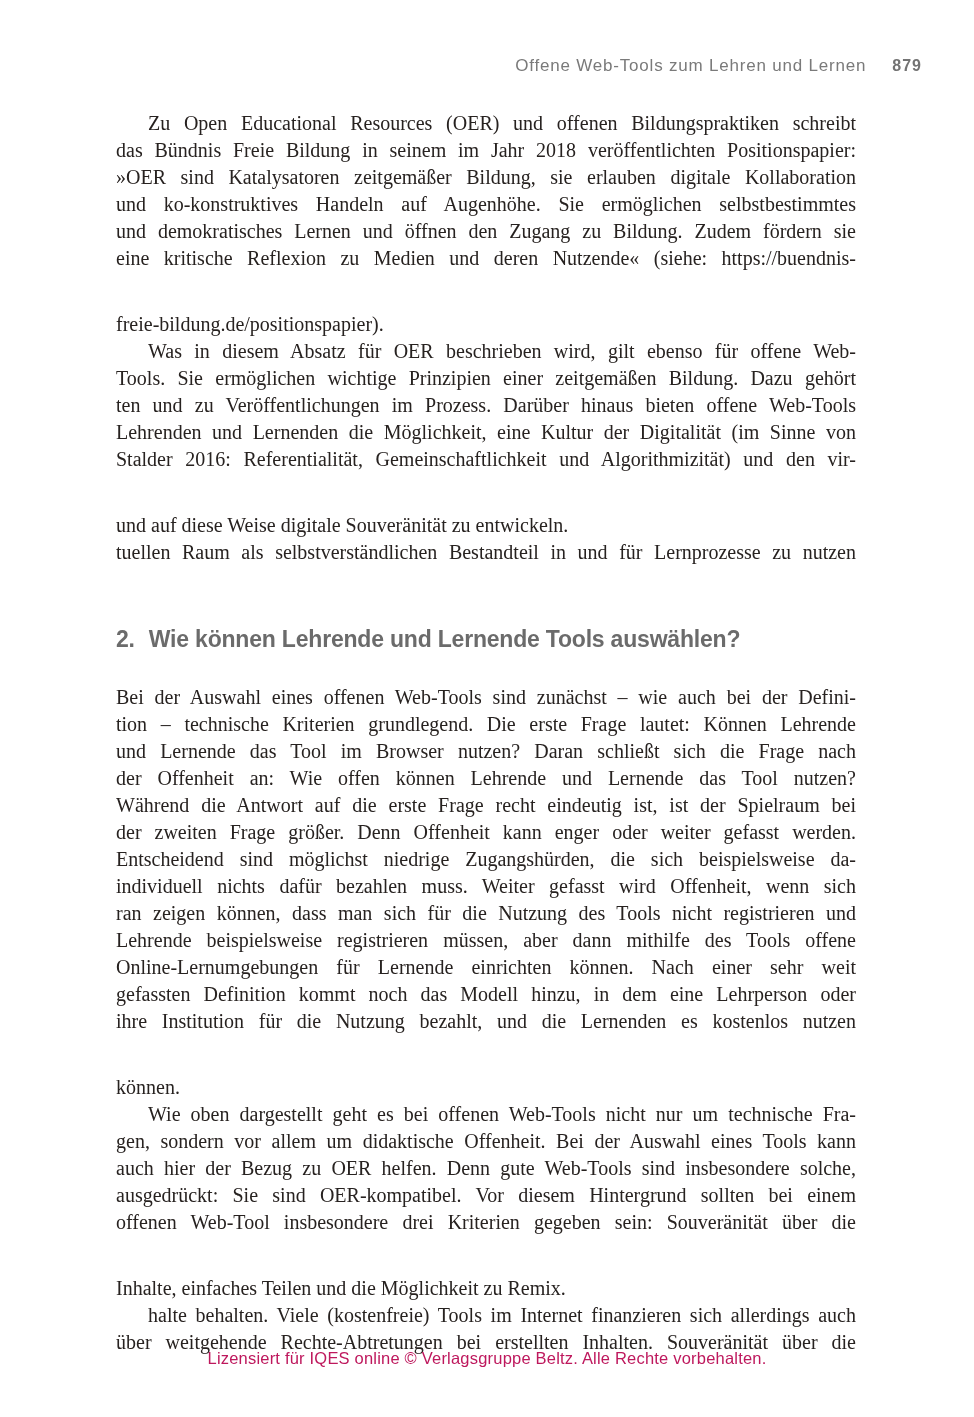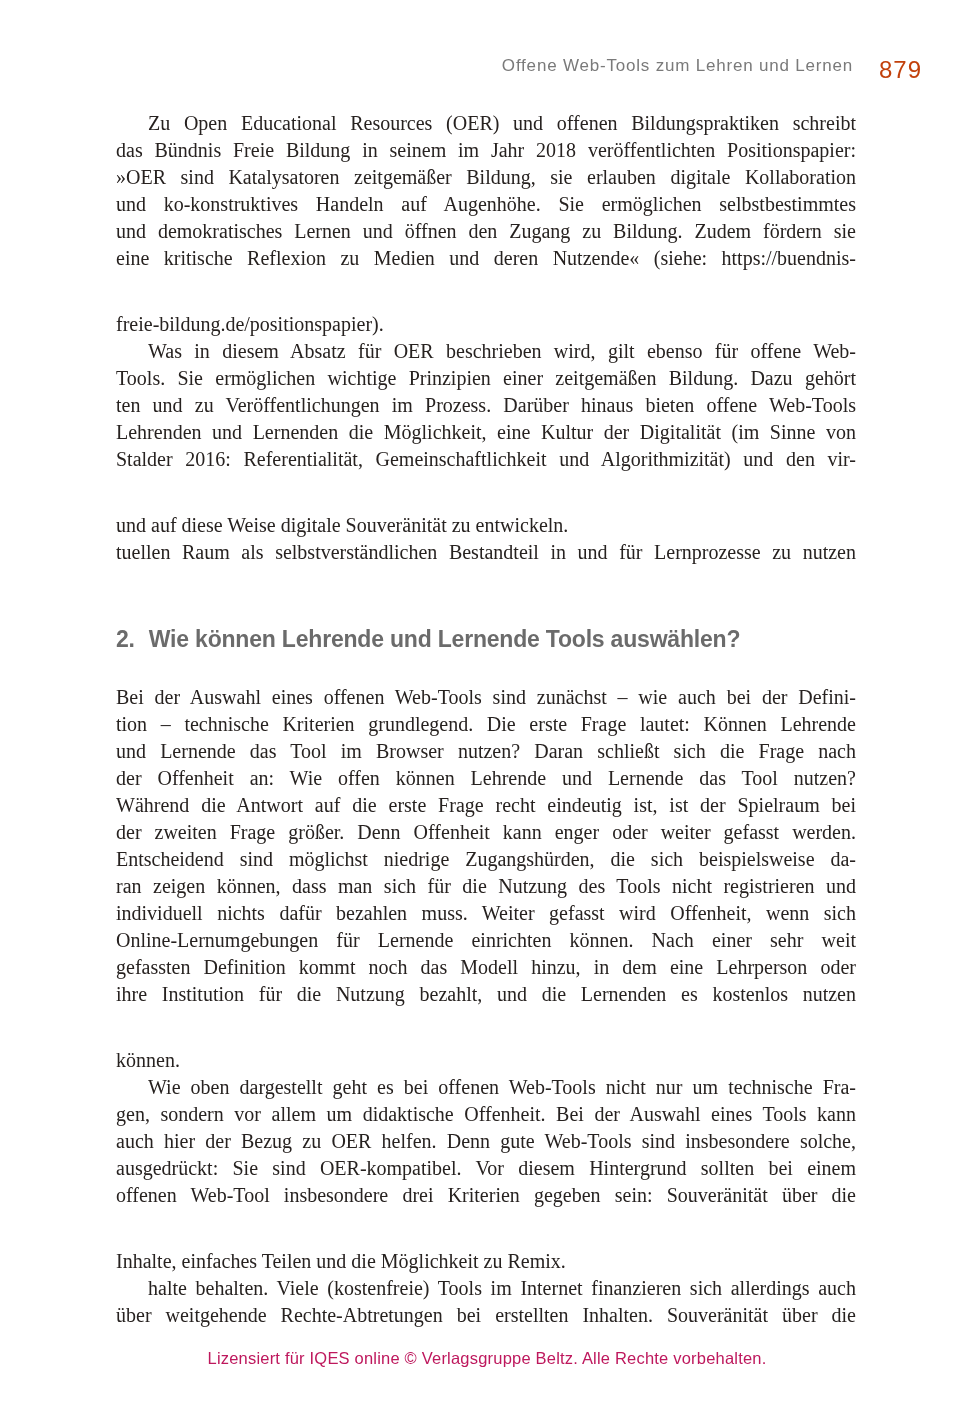--- a/index.html
+++ b/index.html
@@ -9,33 +9,33 @@
     height: 1417px;
     background: #ffffff;
     font-family: "Liberation Serif", serif;
     overflow: hidden;
   }
   .running-header {
     position: absolute;
     top: 56px;
     right: 52px;
     display: flex;
-    align-items: flex-start;
+    align-items: center;
     font-family: "Liberation Sans", sans-serif;
     margin-left: 20px;
   }
   .running-title {
     font-size: 17px;
     color: #7a7a7a;
     letter-spacing: 0.8px;
   }
   .page-number {
-    font-size: 24px;
-    font-weight: 400;
-    color: #c2410c;
+    font-size: 16px;
+    font-weight: 700;
+    color: #737373;
     margin-left: 26px;
     letter-spacing: 1px;
   }
   .text-block {
     position: absolute;
     left: 116px;
     top: 110px;
     width: 740px;
     font-size: 20px;
     line-height: 27px;
@@ -103,22 +103,23 @@
       </div>
       <h2 class="section-heading"><span class="heading-number">2.</span><span>Wie können Lehrende und Lernende Tools auswählen?</span></h2>
       <div class="paragraph">
         <div class="line">Bei der Auswahl eines offenen Web-Tools sind zunächst – wie auch bei der Defini-</div>
         <div class="line">tion – technische Kriterien grundlegend. Die erste Frage lautet: Können Lehrende</div>
         <div class="line">und Lernende das Tool im Browser nutzen? Daran schließt sich die Frage nach</div>
         <div class="line">der Offenheit an: Wie offen können Lehrende und Lernende das Tool nutzen?</div>
         <div class="line">Während die Antwort auf die erste Frage recht eindeutig ist, ist der Spielraum bei</div>
         <div class="line">der zweiten Frage größer. Denn Offenheit kann enger oder weiter gefasst werden.</div>
         <div class="line">Entscheidend sind möglichst niedrige Zugangshürden, die sich beispielsweise da-</div>
+        <div class="line">individuell nichts dafür bezahlen muss. Weiter gefasst wird Offenheit, wenn sich</div>
         <div class="line">ran zeigen können, dass man sich für die Nutzung des Tools nicht registrieren und</div>
-        <div class="line">individuell nichts dafür bezahlen muss. Weiter gefasst wird Offenheit, wenn sich</div>
+        <div class="line">Lehrende beispielsweise registrieren müssen, aber dann mithilfe des Tools offene</div>
         <div class="line">Online-Lernumgebungen für Lernende einrichten können. Nach einer sehr weit</div>
         <div class="line">gefassten Definition kommt noch das Modell hinzu, in dem eine Lehrperson oder</div>
         <div class="line">ihre Institution für die Nutzung bezahlt, und die Lernenden es kostenlos nutzen</div>
         <div class="line para-end">können.</div>
       </div>
       <div class="paragraph indent">
         <div class="line">Wie oben dargestellt geht es bei offenen Web-Tools nicht nur um technische Fra-</div>
         <div class="line">gen, sondern vor allem um didaktische Offenheit. Bei der Auswahl eines Tools kann</div>
         <div class="line">auch hier der Bezug zu OER helfen. Denn gute Web-Tools sind insbesondere solche,</div>
         <div class="line">ausgedrückt: Sie sind OER-kompatibel. Vor diesem Hintergrund sollten bei einem</div>

